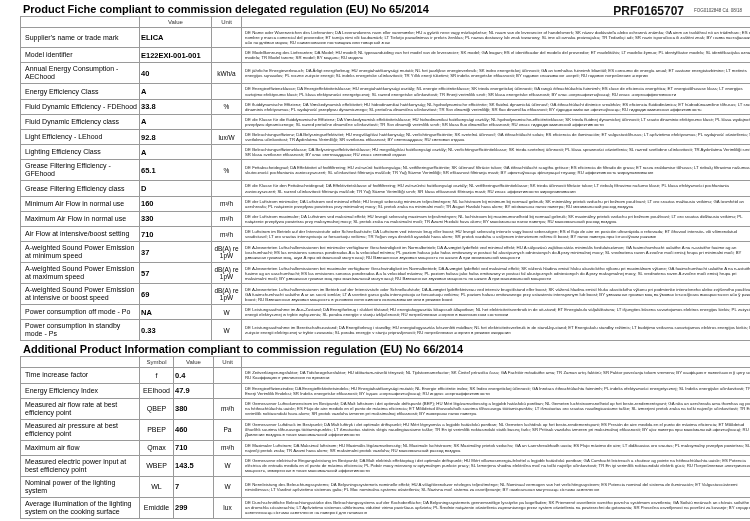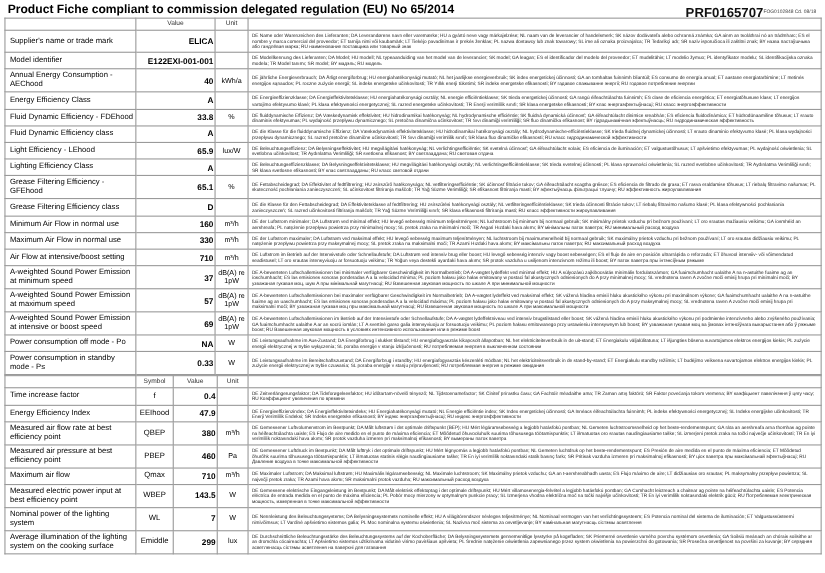--- a/index.html
+++ b/index.html
@@ -4,30 +4,31 @@
 <style>
   html,body{margin:0;padding:0;background:#fff;}
   .page{
     position:relative;
     width:750px;height:521px;
     background:#fff;
     font-family:"Liberation Sans",sans-serif;
     color:#000;
     overflow:hidden;
     box-sizing:border-box;
+    padding-left:16px;
   }
   .doc-title{
     font-size:11px;font-weight:bold;
     margin:3px 0 1px 7px;
     letter-spacing:0;
   }
   .doc-title.second{margin-top:2px;}
   .code-block{
     position:absolute;top:4px;right:4px;
-    display:flex;align-items:flex-start;
+    display:flex;align-items:flex-start;gap:10px;
   }
   .doc-code{font-size:12px;font-weight:bold;color:#111;}
   .doc-code-small{font-size:4.5px;color:#444;margin-top:4px;width:52px;line-height:5px;}
   table.fiche{
     border-collapse:collapse;
     table-layout:fixed;
     margin-left:4px;
     width:742px;
   }
   table.fiche td{
@@ -38,21 +39,21 @@
   td.nob{border:none;}
   td.hdr{
     font-size:6px;color:#333;text-align:center;
     height:11px;padding:0;
   }
   td.lbl{
     font-size:7px;padding:2px 2px 2px 4px;
     vertical-align:middle;line-height:8px;
   }
   td.val{
-    font-size:7.5px;font-weight:bold;text-align:right;
+    font-size:7.5px;font-weight:bold;text-align:left;
     vertical-align:middle;padding:1px;
   }
   td.sym{
     font-size:7px;text-align:center;vertical-align:middle;padding:1px;
   }
   td.unit{
     font-size:6.5px;text-align:center;vertical-align:middle;
     padding:1px;line-height:7px;
   }
   td.desc{
@@ -125,21 +126,21 @@
 
     <tr>
       <td class="lbl">Fluid Dynamic Efficiency class</td>
       <td class="val">A</td>
       <td class="unit"></td>
       <td class="desc">DE die Klasse für die fluiddynamische Effizienz; DA Væskedynamisk effektivitetsklasse; HU hidrodinamikai hatékonysági osztály; NL hydrodynamische-efficiëntieklasse; SK trieda fluidnej dynamickej účinnosti; LT srauto dinaminio efektyvumo klasė; PL klasa wydajności przepływu dynamicznego; SL razred pretočne dinamične učinkovitosti; TR Sıvı dinamiği verimlilik sınıfı; SR klasa fluo dinamičke efikasnosti; RU класс гидродинамической эффективности</td>
     </tr>
 
     <tr>
       <td class="lbl">Light Efficiency - LEhood</td>
-      <td class="val">65.9</td>
+      <td class="val">92.8</td>
       <td class="unit">lux/W</td>
       <td class="desc">DE Beleuchtungseffizienz; DA Belysningseffektivitet; HU megvilágítási hatékonyság; NL verlichtingsefficiëntie; SK svetelná účinnosť; GA éifeachtúlacht solais; ES eficiencia de iluminación; ET valgustustõhusus; LT apšvietimo efektyvumas; PL wydajność oświetlenia; SL svetlobna učinkovitost; TR Aydınlatma Verimliliği; SR svetlosna efikasnost; BY светлааддача; RU световая отдача</td>
     </tr>
 
     <tr>
       <td class="lbl">Lighting Efficiency Class</td>
       <td class="val">A</td>
       <td class="unit"></td>
       <td class="desc">DE Beleuchtungseffizienzklasse; DA Belysningseffektivitetsklasse; HU megvilágítási hatékonysági osztály; NL verlichtingsefficiëntieklasse; SK trieda svetelnej účinnosti; PL klasa sprawności oświetlenia; SL razred svetlobne učinkovitosti; TR Aydınlatma Verimliliği sınıfı; SR klasa svetlosne efikasnosti; BY клас святлааддачы; RU класс световой отдачи</td>
     </tr>
@@ -209,20 +210,21 @@
 
     <tr>
       <td class="lbl">Power consumption in standby mode - Ps</td>
       <td class="val">0.33</td>
       <td class="unit">W</td>
       <td class="desc">DE Leistungsaufnahme im Bereitschaftszustand; DA Energiforbrug i standby; HU energiafogyasztás készenléti módban; NL het elektriciteitsverbruik in de stand-by-stand; ET Energiakulu standby režiimis; LT budėjimo veiksena suvartojamos elektros energijos kiekis; PL zużycie energii elektrycznej w trybie czuwania; SL poraba energije v stanju pripravljenosti; RU потребляемая энергия в режиме ожидания</td>
     </tr>
   </tbody>
   </table>
 
+  <div class="doc-title second">Additional Product Information compliant to commission regulation (EU) No 66/2014</div>
 
   <table class="fiche">
     <colgroup>
       <col style="width:119px">
         <col style="width:34px">
         <col style="width:40px">
         <col style="width:28px">
         <col style="width:521px">
     </colgroup>
     <tbody id="t2-body">

